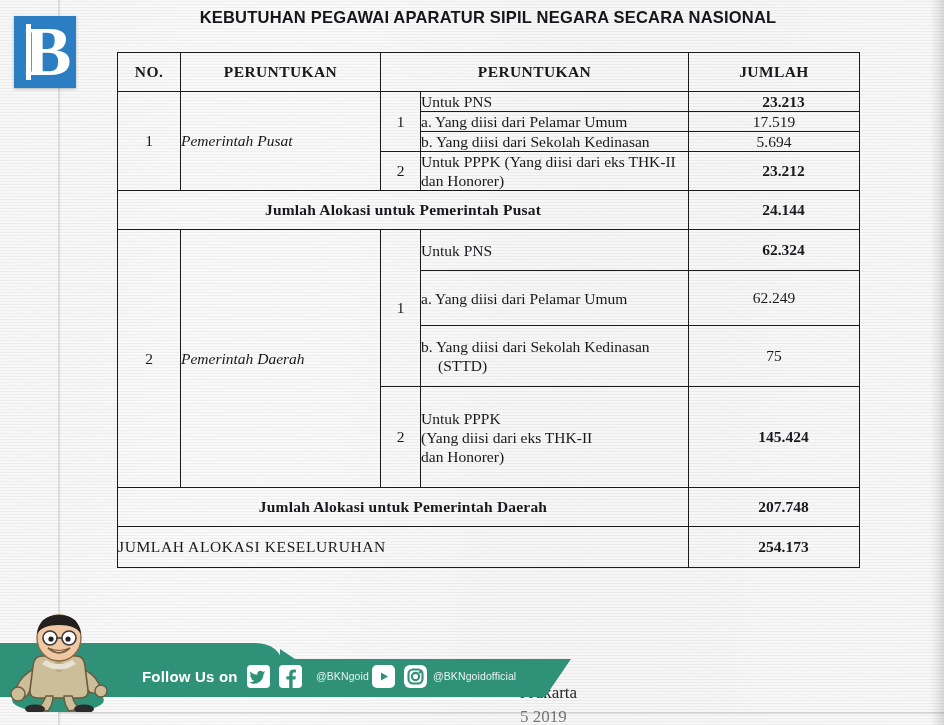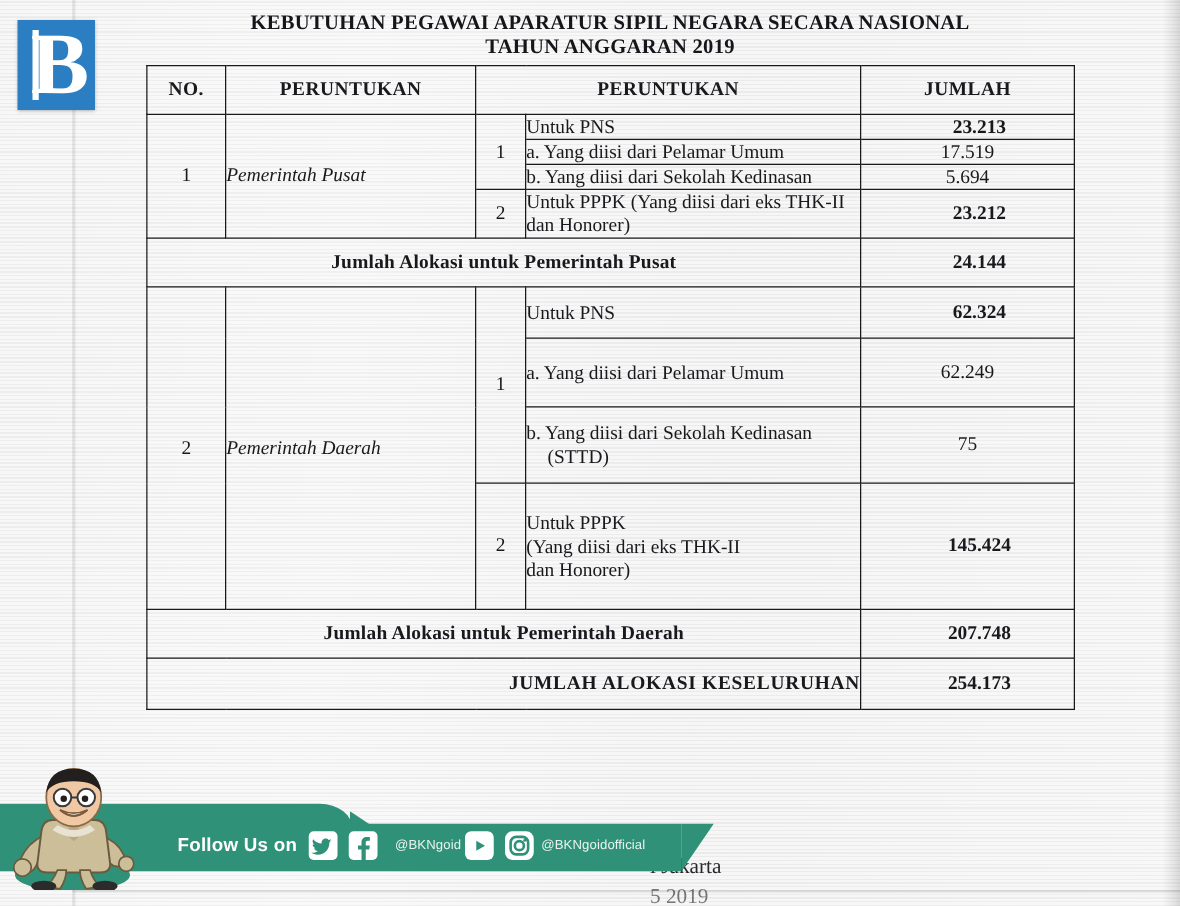--- a/index.html
+++ b/index.html
@@ -58,21 +58,21 @@
     width: 5px; height: 56px;
     background: #ffffff;
   }
 
   
   #title-block {
     position: absolute;
     left: 117px; top: 8px;
     width: 742px;
     text-align: center;
-    font-family: Liberation Serif, serif;
+    font-family: Liberation Sans, sans-serif;
     font-weight: bold;
     font-size: 16.5px;
     line-height: 19px;
     letter-spacing: 0.2px;
     color: #16151a;
   }
 
   
   #table-wrap {
     position: absolute;
@@ -130,22 +130,22 @@
   }
   td.amount.b { font-weight: bold; padding-left: 19px; }
   td.subtotal-label {
     text-align: center;
     font-weight: bold;
     font-size: 15.5px;
     height: 38px;
     letter-spacing: 0.2px;
   }
   td.grandtotal-label {
-    text-align: right;
-    font-weight: bold;
+    text-align: left;
+    font-weight: normal;
     font-size: 15.5px;
     height: 40px;
     letter-spacing: 0.6px;
   }
 
   
   #sign-block {
     position: absolute;
     left: 520px; top: 683px;
     font-family: "Liberation Serif", serif;
@@ -237,21 +237,20 @@
 
   <div id="page-left-fold"></div>
 
   <div id="logo">
     <div class="bar"></div>
     <div class="bglyph">B</div>
   </div>
 
   <div id="title-block">
     <div>KEBUTUHAN PEGAWAI APARATUR SIPIL NEGARA SECARA NASIONAL</div>
-    <div>TAHUN ANGGARAN 2019</div>
   </div>
 
   <div id="table-wrap">
     <table class="doc">
       <colgroup>
         <col style="width:63px">
         <col style="width:200px">
         <col style="width:40px">
         <col style="width:268px">
         <col style="width:171px">

